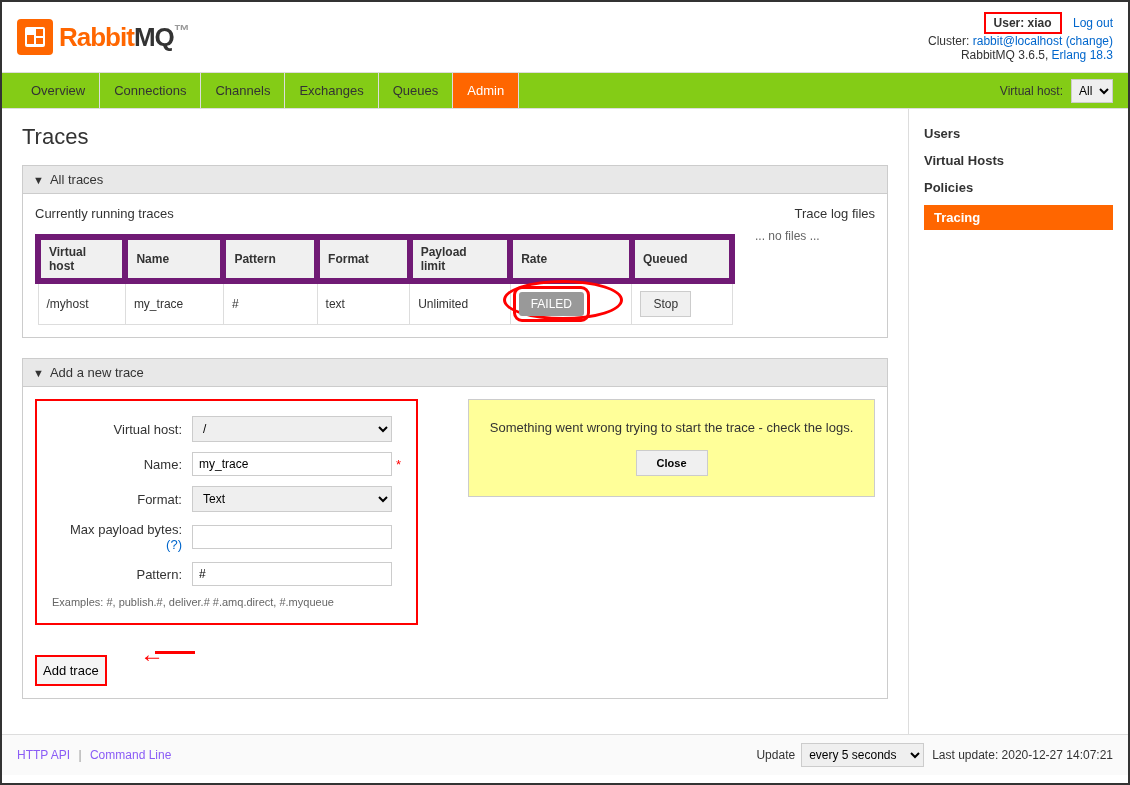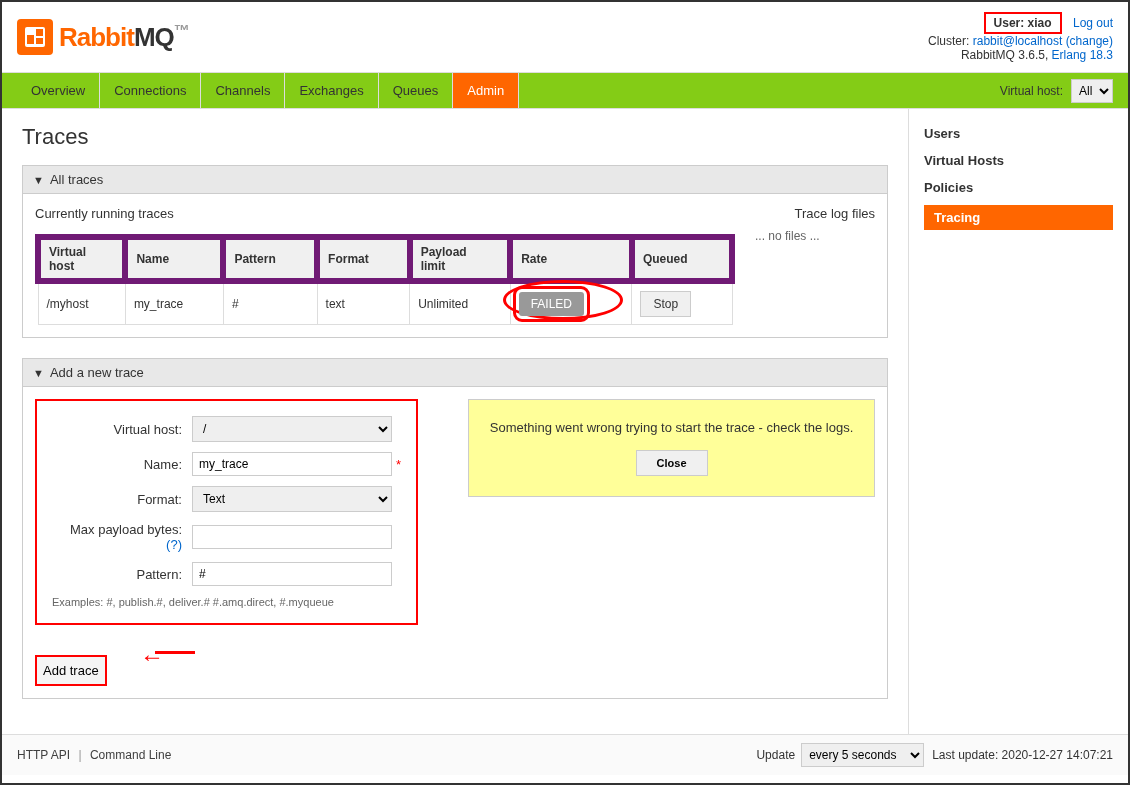--- a/index.html
+++ b/index.html
@@ -65,21 +65,21 @@
 
     .add-trace-btn { background: #f5f5f5; border: 2px solid red; padding: 6px 6px; font-size: 13px; cursor: pointer; margin-top: 10px; }
 
     
     .sidebar-item { margin-bottom: 8px; font-size: 13px; }
     .sidebar-item a { color: #333; text-decoration: none; font-weight: bold; display: block; padding: 2px 0; }
     .sidebar-item.active a { background: #f60; color: #fff; padding: 5px 10px; }
 
     
     .footer { border-top: 1px solid #ddd; padding: 8px 15px; display: flex; justify-content: space-between; align-items: center; font-size: 12px; background: #fafafa; }
-    .footer-links a { color: #404040; text-decoration: none; margin-right: 5px; }
+    .footer-links a { color: #8b5cf6; text-decoration: none; margin-right: 5px; }
     .footer-links span { color: #999; margin-right: 5px; }
     .footer-right { display: flex; align-items: center; gap: 8px; }
     .footer-right label { font-size: 12px; }
     .update-select { font-size: 12px; padding: 3px; border: 1px solid #ccc; }
 
     
     .failed-cell { position: relative; }
     .ellipse-overlay { position: absolute; top: -4px; left: -8px; width: 120px; height: 40px; border: 3px solid red; border-radius: 50%; pointer-events: none; }
   </style>
 </head>

